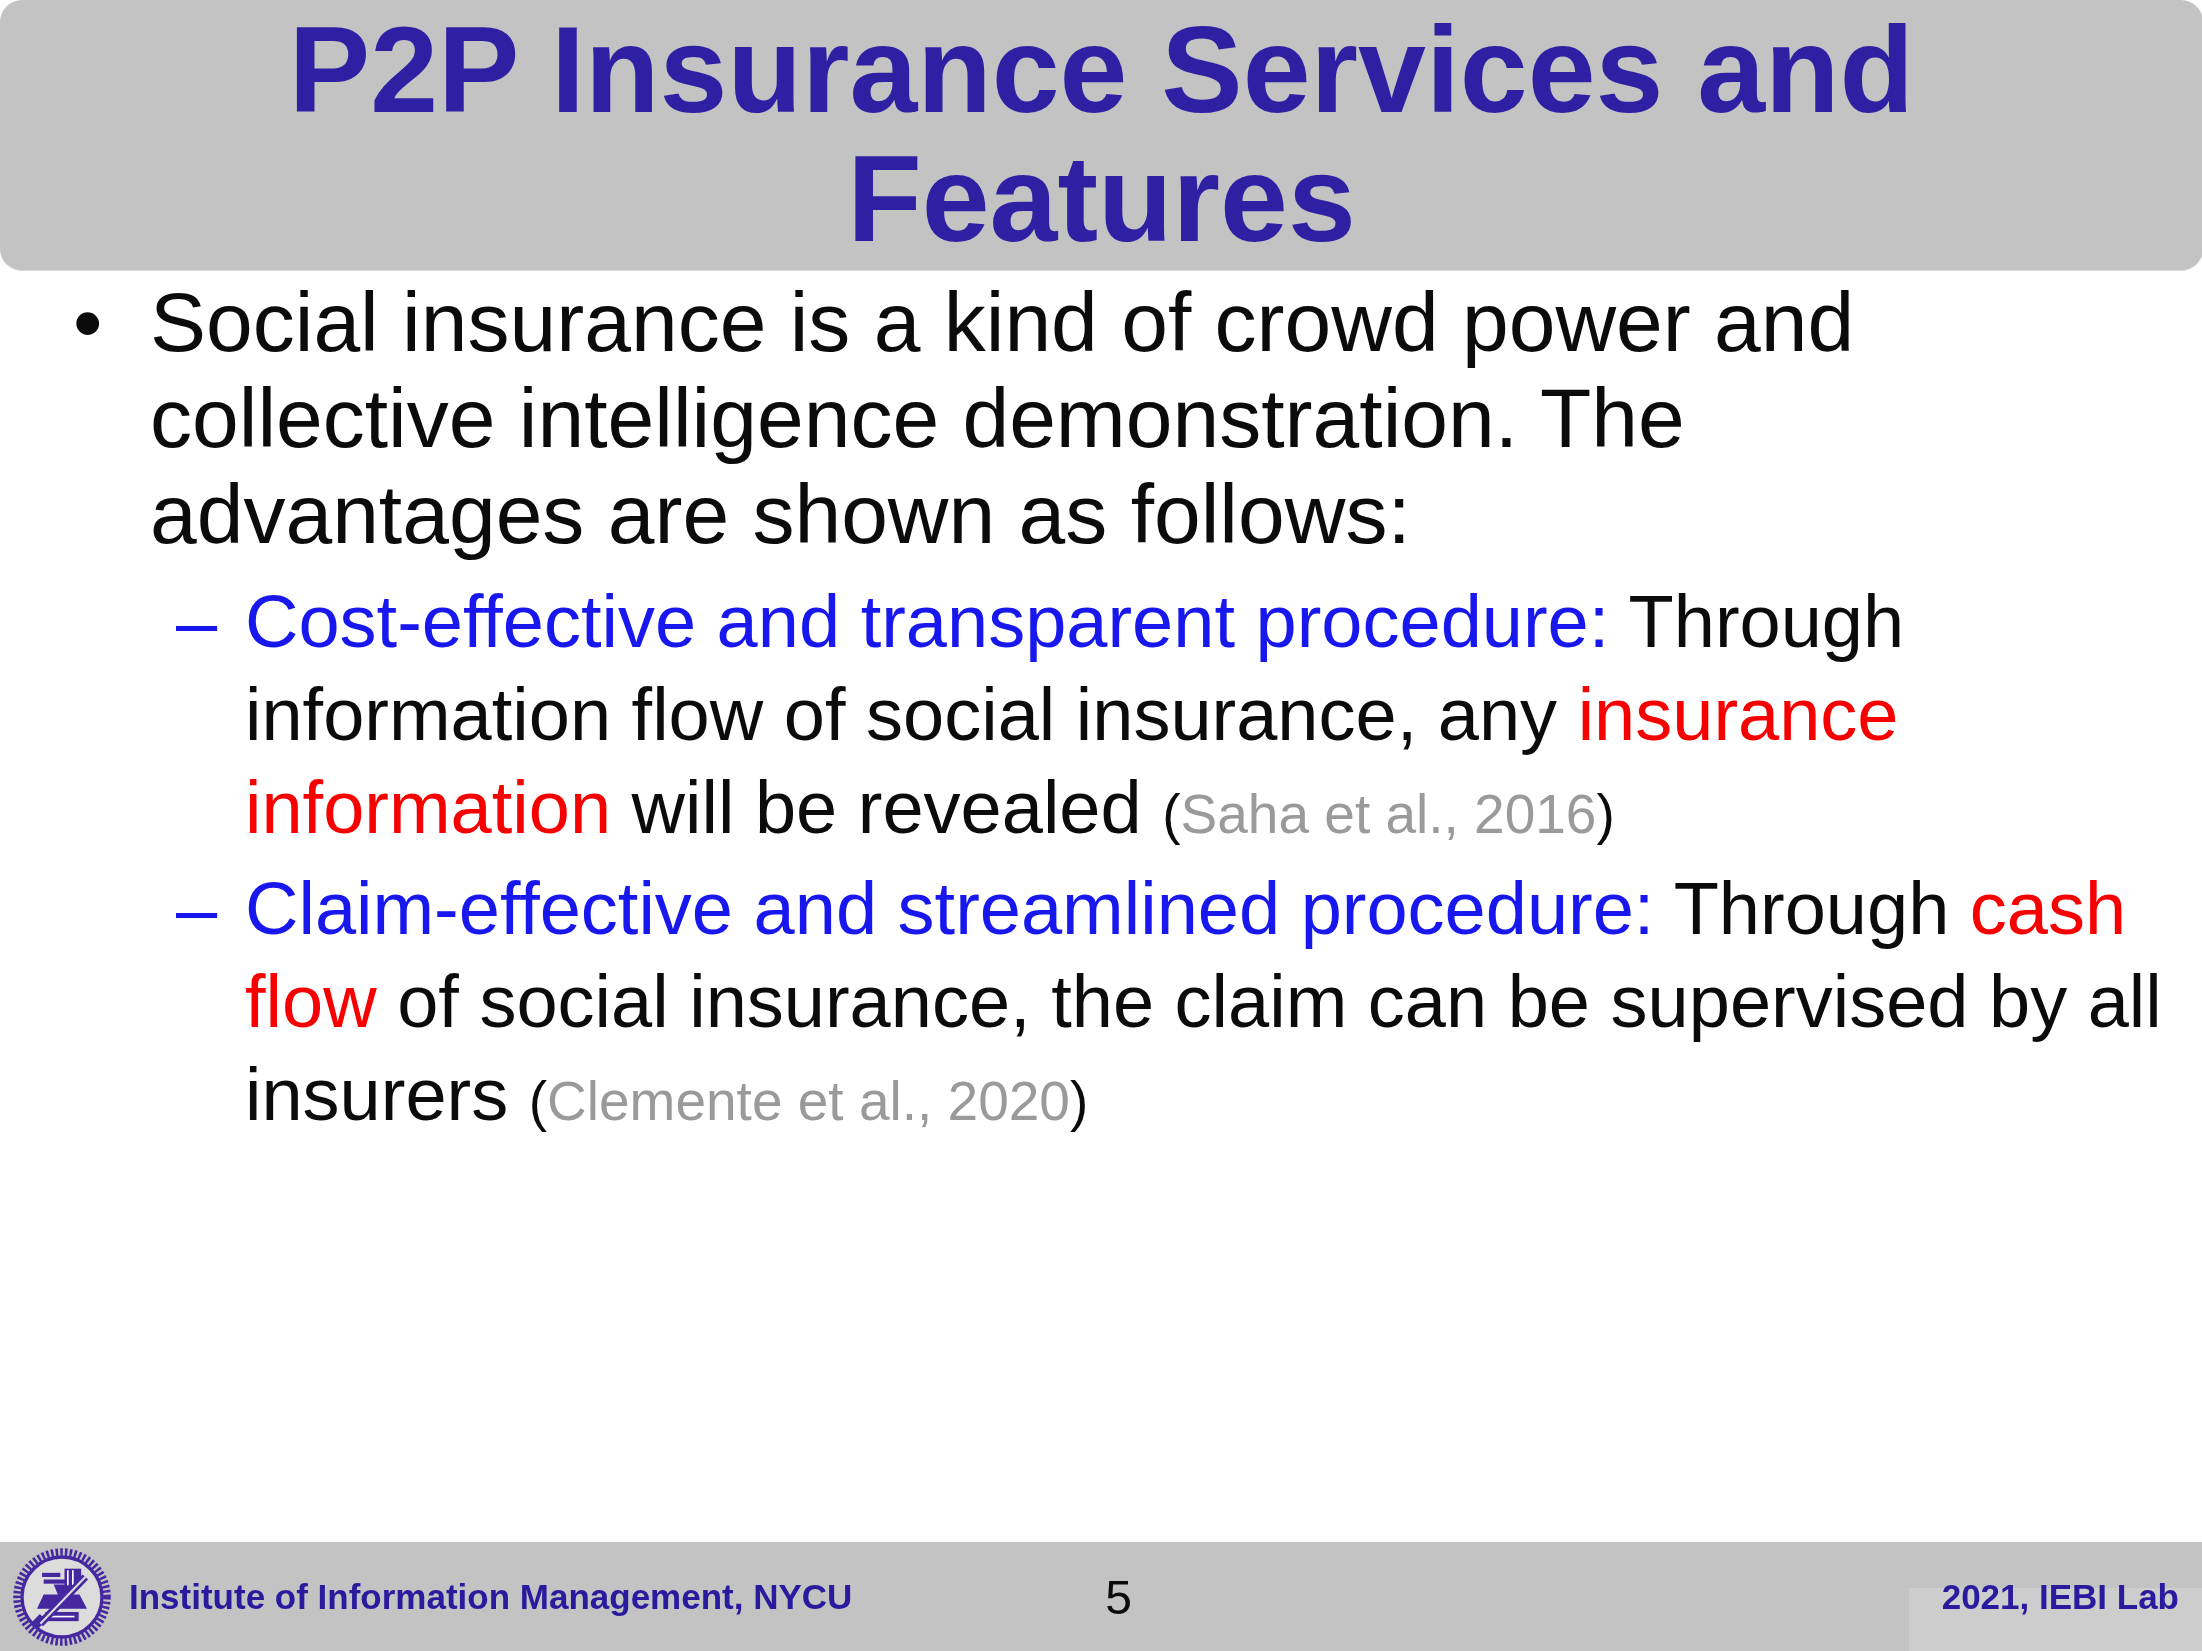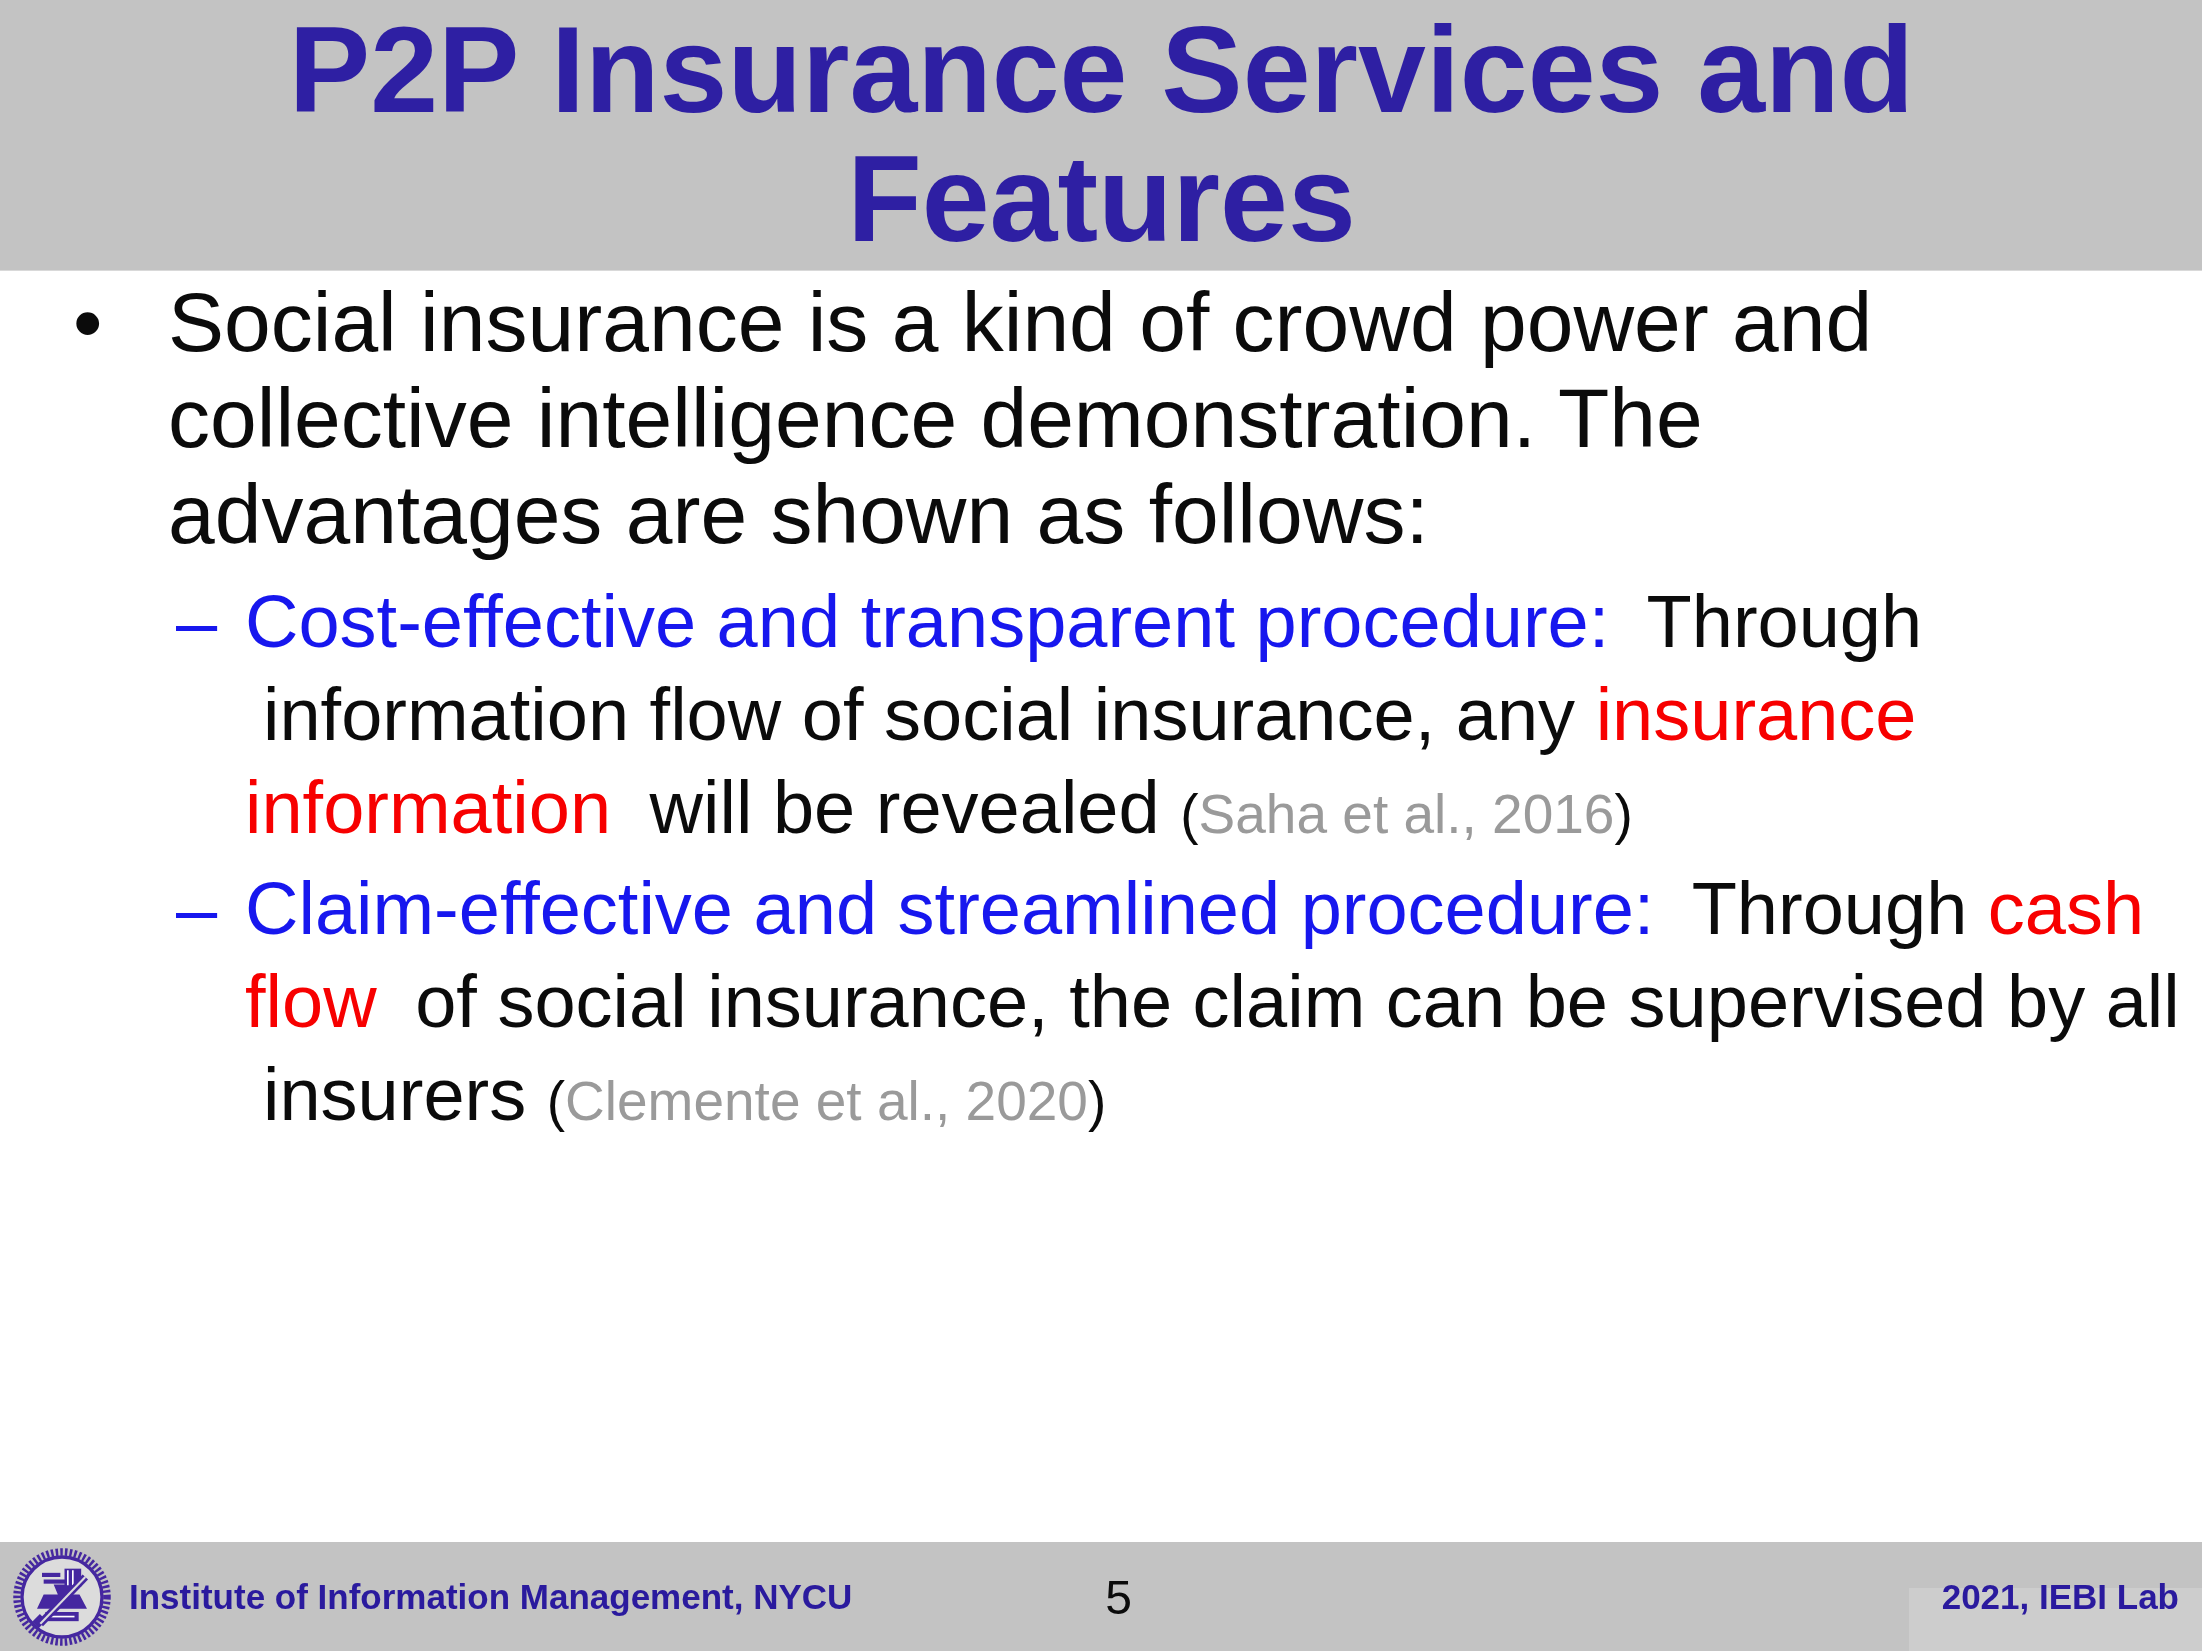--- a/index.html
+++ b/index.html
@@ -24,20 +24,21 @@
   }
   .slide{position:absolute;left:0;top:0;width:2203px;height:1652px;}
 
   
   .title-band{
     position:absolute;left:0;top:0;width:2203px;height:271px;
     background:var(--band);
     border-bottom:1.7px solid var(--band-edge);
     display:flex;align-items:center;justify-content:center;
     box-sizing:border-box;
+    border-radius:22px;
   }
   .title{ text-align:center; }
   .title .tline{
     font-size:122px;line-height:129px;font-weight:bold;
     color:var(--title);
     white-space:pre;
   }
 
   
   .bullet{
@@ -50,21 +51,21 @@
   .b1{ left:73px; top:274px; grid-template-columns:77px auto; }
   .b1 .marker{ font-size:84px; line-height:96px; color:var(--ink); }
   .b1 .tline{ font-size:84px; line-height:96px; color:var(--ink); }
 
   .sub{ grid-template-columns:69px auto; }
   .sb1{ left:176px; top:575px; }
   .sb2{ left:176px; top:862px; }
   .sub .marker{ font-size:74px; line-height:93px; color:var(--blue); }
   .sub .tline{ font-size:74px; line-height:93px; color:var(--ink); }
 
-  .seg-black{ color:var(--ink);margin-left:18px; }
+  .seg-black{ color:var(--ink); }
   .seg-blue{ color:var(--blue); }
   .seg-red{ color:var(--red);text-align:center; }
   .seg-cite{ color:var(--cite); font-size:55px; }
   .seg-cite-paren{ color:var(--ink); font-size:55px; }
 
   
   .footer{
     position:absolute;left:0;top:1542px;width:2203px;height:110px;
     background:var(--band);
   }

